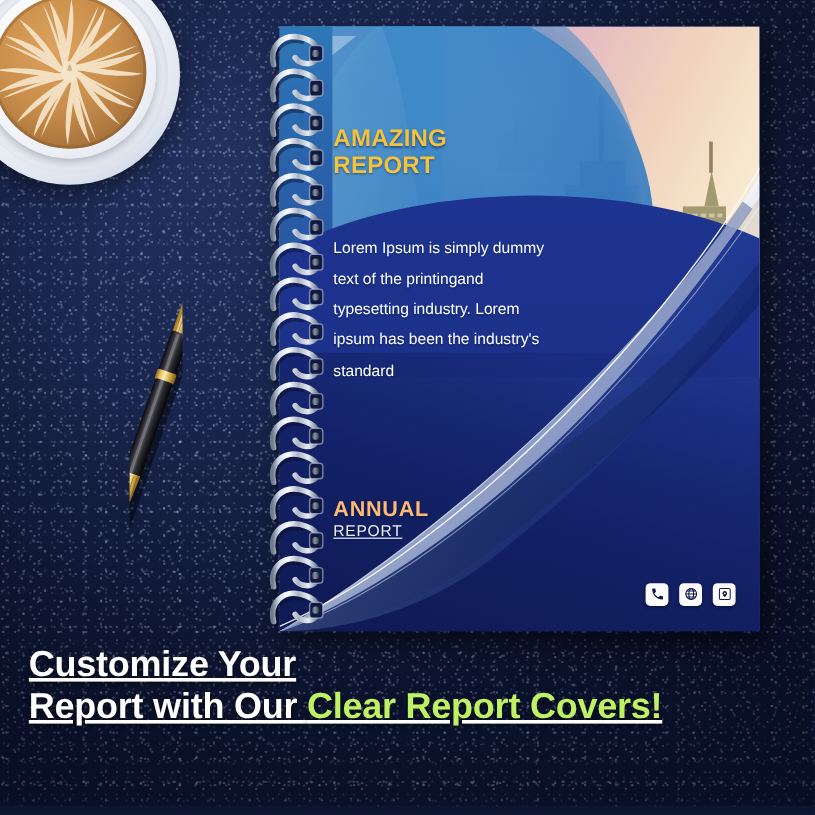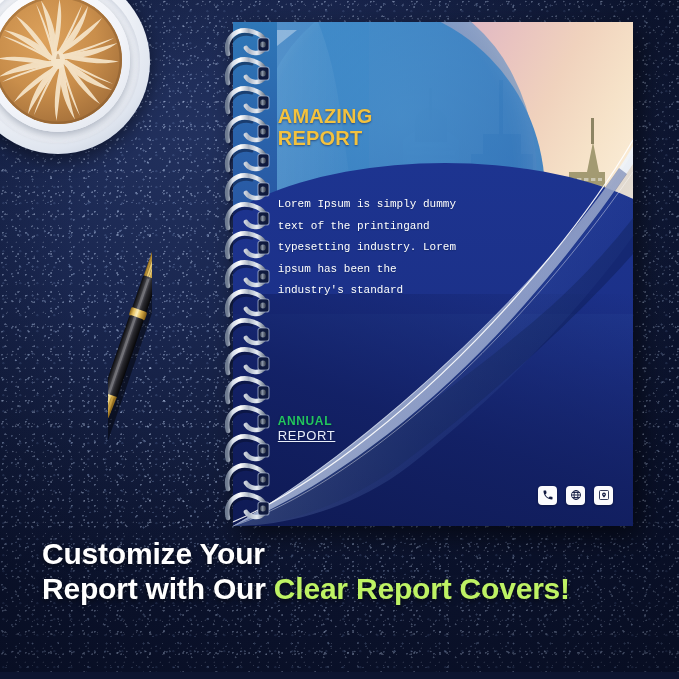--- a/index.html
+++ b/index.html
@@ -156,29 +156,28 @@
   
   .slogan{
     position:absolute;left:11.2%;top:16.4%;
     color:#f3c23e;
     font-weight:bold;font-size:20px;line-height:1.12;
     letter-spacing:.2px;
     text-shadow:0 1px 2px rgba(12,28,70,.55);
   }
   .body-copy{
     position:absolute;left:11.2%;top:34.2%;width:45%;
-    color:#ffffff;font-size:11px;line-height:1.95;
+    color:#ffffff;font-size:13px;line-height:1.95;
     text-shadow:0 1px 1px rgba(10,30,70,.45);
-    font-family:Liberation Mono, monospace;
   }
   .annual-wrap{
     position:absolute;left:11.2%;top:77.8%;
     text-shadow:0 1px 2px rgba(8,20,56,.6);
   }
-  .annual{color:#22c55e;font-weight:bold;font-size:12px;letter-spacing:.6px;line-height:1.18;}
+  .annual{color:#fdba74;font-weight:bold;font-size:18px;letter-spacing:.6px;line-height:1.18;}
   .report{color:#e9eefb;font-weight:normal;font-size:13px;letter-spacing:.6px;line-height:1.18;text-decoration:underline;}
 
   
   .contact-icons{
     position:absolute;right:5%;bottom:4.2%;
     display:flex;gap:9px;
   }
   .ic{
     width:19px;height:19px;border-radius:4px;
     background:#fbfbfd;
@@ -187,24 +186,25 @@
   }
 
   
   #spiral{position:absolute;left:-11px;top:0;width:56px;height:504px;}
 
   
   #curl{position:absolute;left:0;top:0;width:400px;height:504px;pointer-events:none;}
 
   
   #headline{
-    position:absolute;left:42px;top:536px;width:620px;
+    position:absolute;left:24px;top:536px;width:620px;
     color:#ffffff;font-weight:bold;
     font-size:30px;line-height:1.175;letter-spacing:-.2px;
     text-shadow:0 2px 5px rgba(0,0,0,.55);
+    text-decoration:underline;
   }
   #headline .hl-line{display:block;white-space:nowrap;}
   #headline .accent{color:#bef264;}
 </style>
 </head>
 <body>
 
 <div id="stage">
 
   <div class="bg-base"></div>

